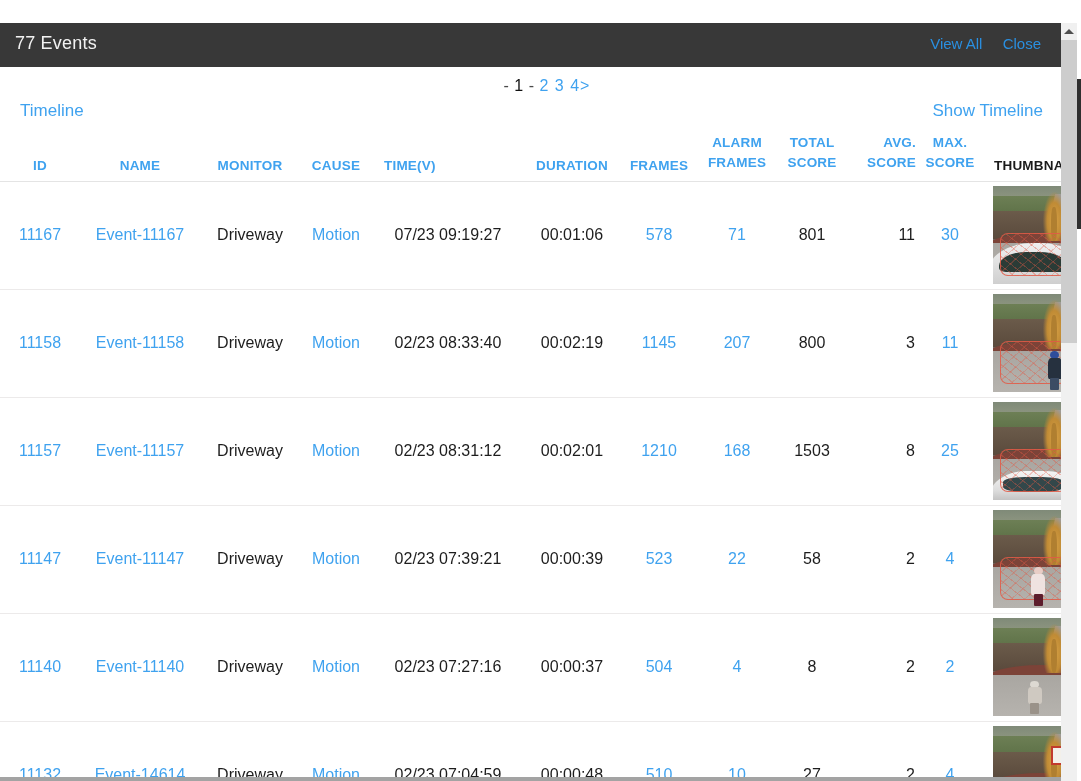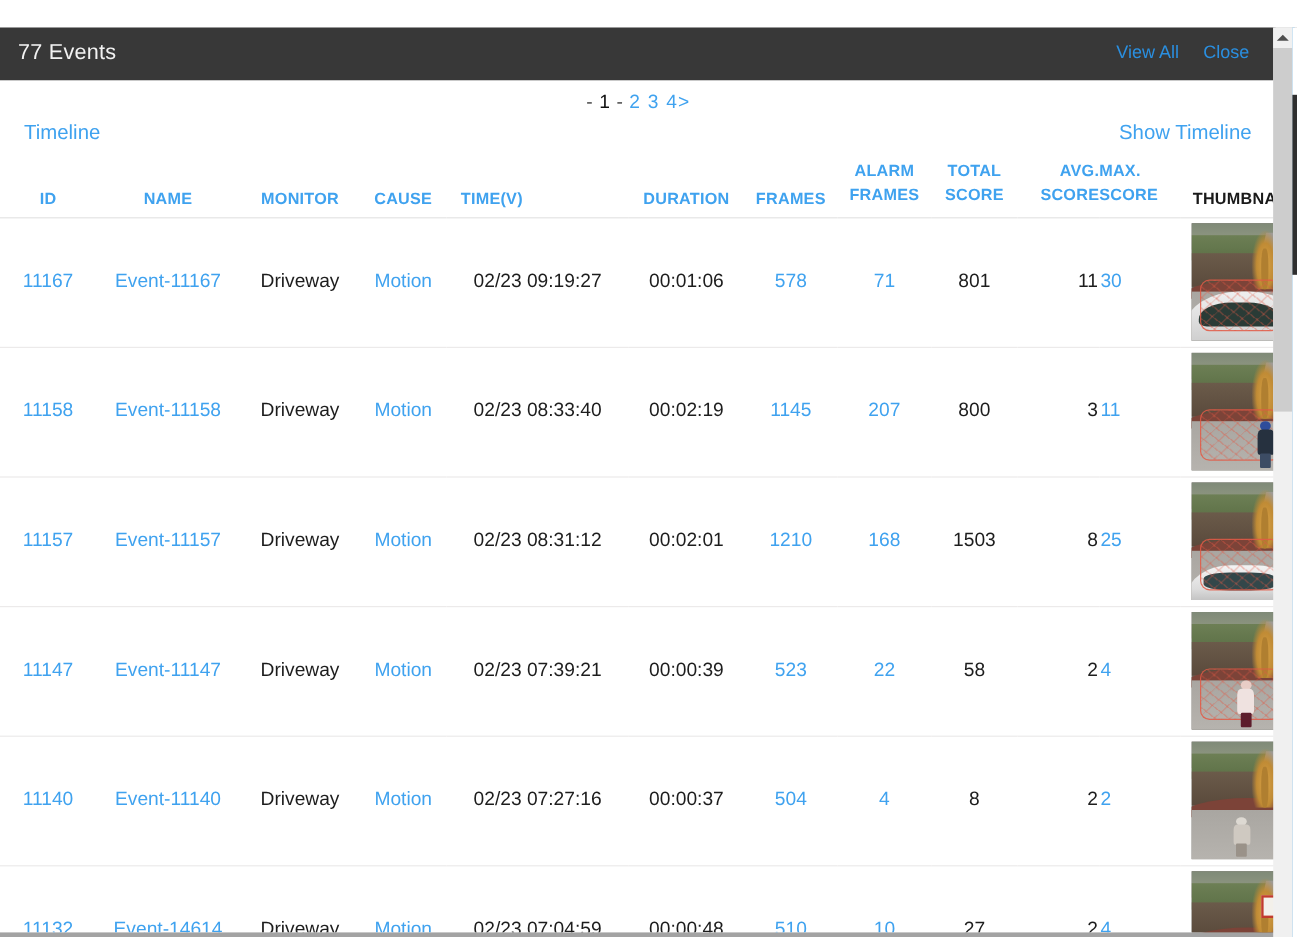--- a/index.html
+++ b/index.html
@@ -62,21 +62,21 @@
     position: absolute;
     left: 0; top: 44px;
     width: 1063px; height: 710px;
     background: #ffffff;
     overflow: hidden;
   }
 
   
   #pagination {
     position: absolute;
-    left: 0; top: 10px;
+    left: 15px; top: 10px;
     width: 1063px;
     text-align: center;
     font-size: 16px;
     color: #222;
     white-space: nowrap;
   }
   #pagination .dash { color: #4a4a4a; }
   #pagination .current { color: #111; font-weight: 400; }
   #pagination a {
     color: #3fa2ef;
@@ -149,21 +149,21 @@
   .c-id        { width: 80px;  text-align: center; }
   .c-name      { width: 120px; text-align: center; }
   .c-monitor   { width: 100px; text-align: center; }
   .c-cause     { width: 72px;  text-align: center; }
   .c-time      { width: 152px; text-align: center; }
   .c-duration  { width: 96px;  text-align: center; }
   .c-frames    { width: 78px;  text-align: center; }
   .c-alarm     { width: 78px;  text-align: center; }
   .c-total     { width: 72px;  text-align: center; }
   .c-avg       { width: 68px;  text-align: right; }
-  .c-max       { width: 68px;  text-align: left; }
+  .c-max       { width: 68px;  text-align: center; }
   .c-thumb     { width: 136px; text-align: left; }
 
   th.c-alarm .stack, th.c-total .stack, th.c-avg .stack, th.c-max .stack {
     display: block; line-height: 1.45;
   }
 
   
   .thumb {
     width: 90px; height: 98px;
     margin-left: 8px;
@@ -396,21 +396,21 @@
             <th class="c-thumb thumb-head">THUMBNA</th>
           </tr>
         </thead>
         <tbody>
 
           <tr>
             <td class="c-id"><a class="lnk" href="#">11167</a></td>
             <td class="c-name"><a class="lnk" href="#">Event-11167</a></td>
             <td class="c-monitor">Driveway</td>
             <td class="c-cause"><a class="lnk" href="#">Motion</a></td>
-            <td class="c-time">02/23 09:19:27</td>
+            <td class="c-time">07/23 09:19:27</td>
             <td class="c-duration">00:01:06</td>
             <td class="c-frames"><a class="lnk" href="#">578</a></td>
             <td class="c-alarm"><a class="lnk" href="#">71</a></td>
             <td class="c-total">801</td>
             <td class="c-avg">11</td>
             <td class="c-max"><a class="lnk" href="#">30</a></td>
             <td class="c-thumb">
               <span class="thumb">
                 <span class="sky"></span>
                   <span class="grass"></span>

